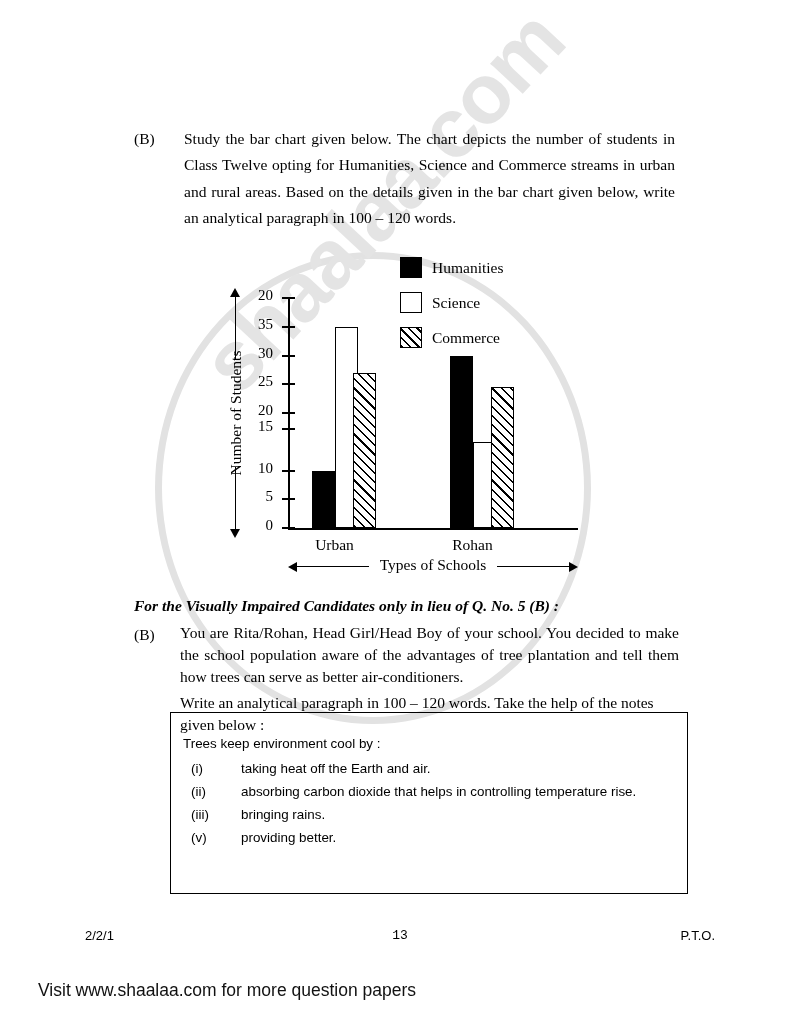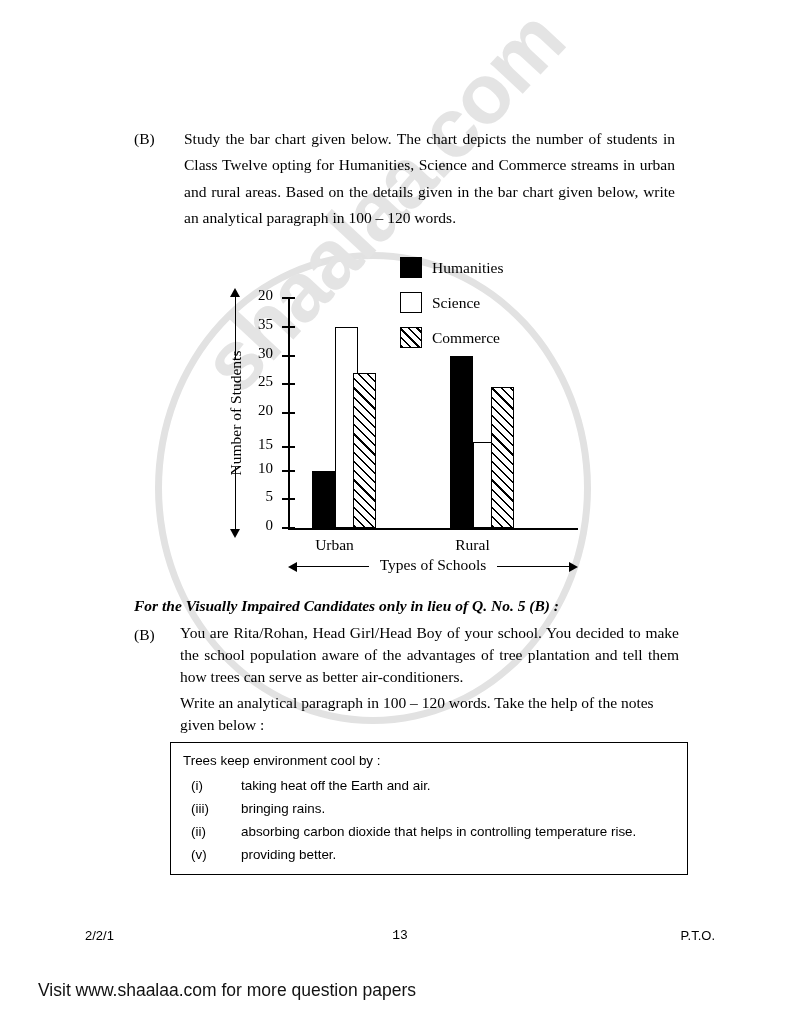--- a/index.html
+++ b/index.html
@@ -267,29 +267,29 @@
     text-align: justify;
     text-align-last: left;
   }
   .para-plain { text-align: left; }
   .sp { height: 4px; }
 
   
   #notes-box {
     position: absolute;
     left: 170px;
-    top: 742px;
+    top: 712px;
     width: 518px;
-    height: 133px;
+    height: 182px;
     border: 1.6px solid #000;
     box-sizing: border-box;
     background: transparent;
     font-family: "Liberation Sans", "DejaVu Sans", sans-serif;
     font-size: 13.4px;
-    padding: 9px 12px 0 12px;
+    padding: 22px 12px 0 12px;
   }
   #notes-title {
     margin-bottom: 7px;
     line-height: 18px;
   }
   .note-row {
     display: flex;
     margin-bottom: 5px;
     line-height: 18px;
   }
@@ -384,21 +384,21 @@
       <div id="ticks">
           <div class="tick" style="bottom: 1px;">
             <span class="tick-label">0</span>
           </div>
           <div class="tick" style="bottom: 29.75px;">
             <span class="tick-label">5</span>
           </div>
           <div class="tick" style="bottom: 58.5px;">
             <span class="tick-label">10</span>
           </div>
-          <div class="tick" style="bottom: 82px;">
+          <div class="tick" style="bottom: 100px;">
             <span class="tick-label">15</span>
           </div>
           <div class="tick" style="bottom: 116px;">
             <span class="tick-label">20</span>
           </div>
           <div class="tick" style="bottom: 144.75px;">
             <span class="tick-label">25</span>
           </div>
           <div class="tick" style="bottom: 173.5px;">
             <span class="tick-label">30</span>
@@ -415,21 +415,21 @@
           <div class="bar bar-hum" style="left: 24px; width: 23px; height: 57.5px; z-index: 2;"></div>
           <div class="bar bar-sci" style="left: 47px; width: 23px; height: 201.25px; z-index: 1;"></div>
           <div class="bar bar-com" style="left: 65px; width: 23px; height: 155.25px; z-index: 2;"></div>
           <div class="bar bar-hum" style="left: 162px; width: 23px; height: 172.5px; z-index: 2;"></div>
           <div class="bar bar-sci" style="left: 185px; width: 23px; height: 86.25px; z-index: 1;"></div>
           <div class="bar bar-com" style="left: 203px; width: 23px; height: 140.875px; z-index: 2;"></div>
         </div>
 
       <div id="grp-labels">
           <div class="grp-label" style="left: 12px; width: 69px;">Urban</div>
-          <div class="grp-label" style="left: 150px; width: 69px;">Rural</div>
+          <div class="grp-label" style="left: 150px; width: 69px;">Rohan</div>
         </div>
     </div>
 
     <div id="xlabel-wrap">
       <div class="harrow harrow-l"></div>
       <div class="hline" style="left:9px;width:72px;"></div>
       <div id="xlabel-text">Types of Schools</div>
       <div class="hline" style="right:9px;width:72px;"></div>
       <div class="harrow harrow-r"></div>
     </div>
@@ -447,26 +447,26 @@
   </div>
 
   <div id="notes-box">
     <div id="notes-title">Trees keep environment cool by :</div>
     <div id="notes-list">
         <div class="note-row">
           <div class="note-num">(i)</div>
           <div class="note-txt">taking heat off the Earth and air.</div>
         </div>
         <div class="note-row">
+          <div class="note-num">(ii)</div>
+          <div class="note-txt">absorbing carbon dioxide that helps in controlling temperature rise.</div>
+        </div>
+        <div class="note-row">
           <div class="note-num">(iii)</div>
           <div class="note-txt">bringing rains.</div>
-        </div>
-        <div class="note-row">
-          <div class="note-num">(ii)</div>
-          <div class="note-txt">absorbing carbon dioxide that helps in controlling temperature rise.</div>
         </div>
         <div class="note-row">
           <div class="note-num">(v)</div>
           <div class="note-txt">providing better.</div>
         </div>
       </div>
   </div>
 
   <div id="footer">
     <span>2/2/1</span>

